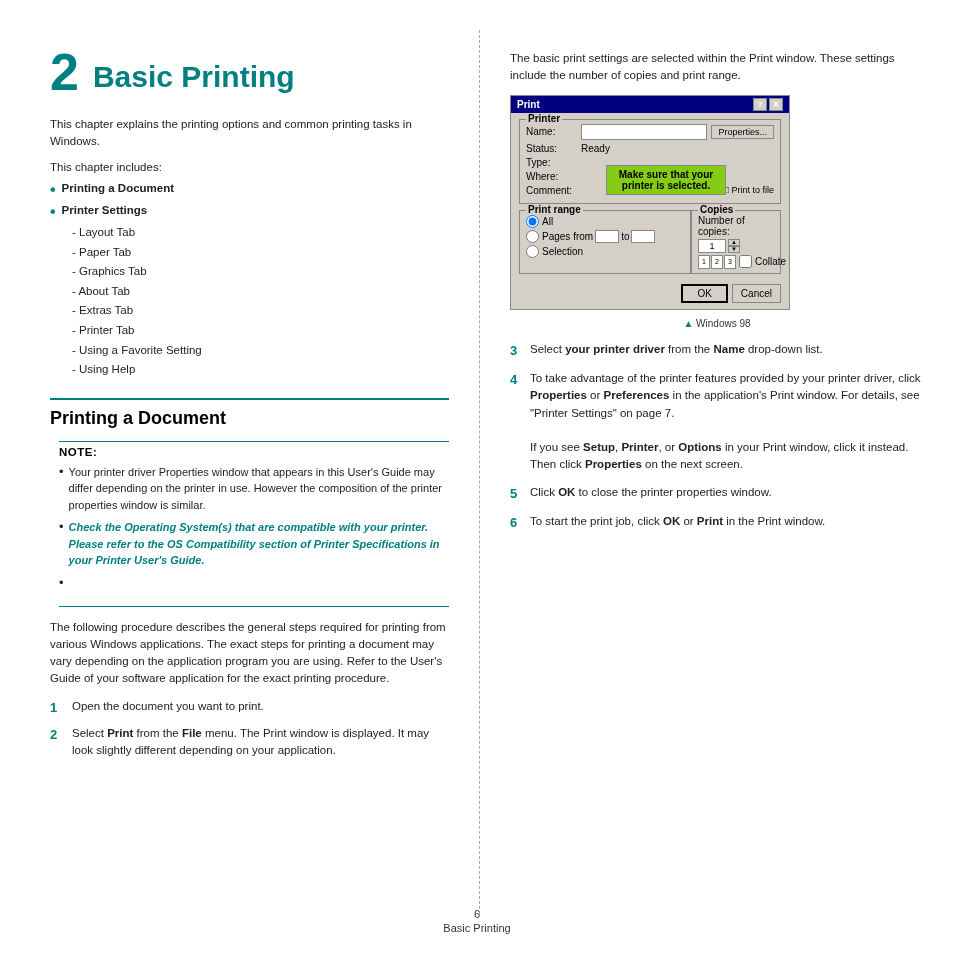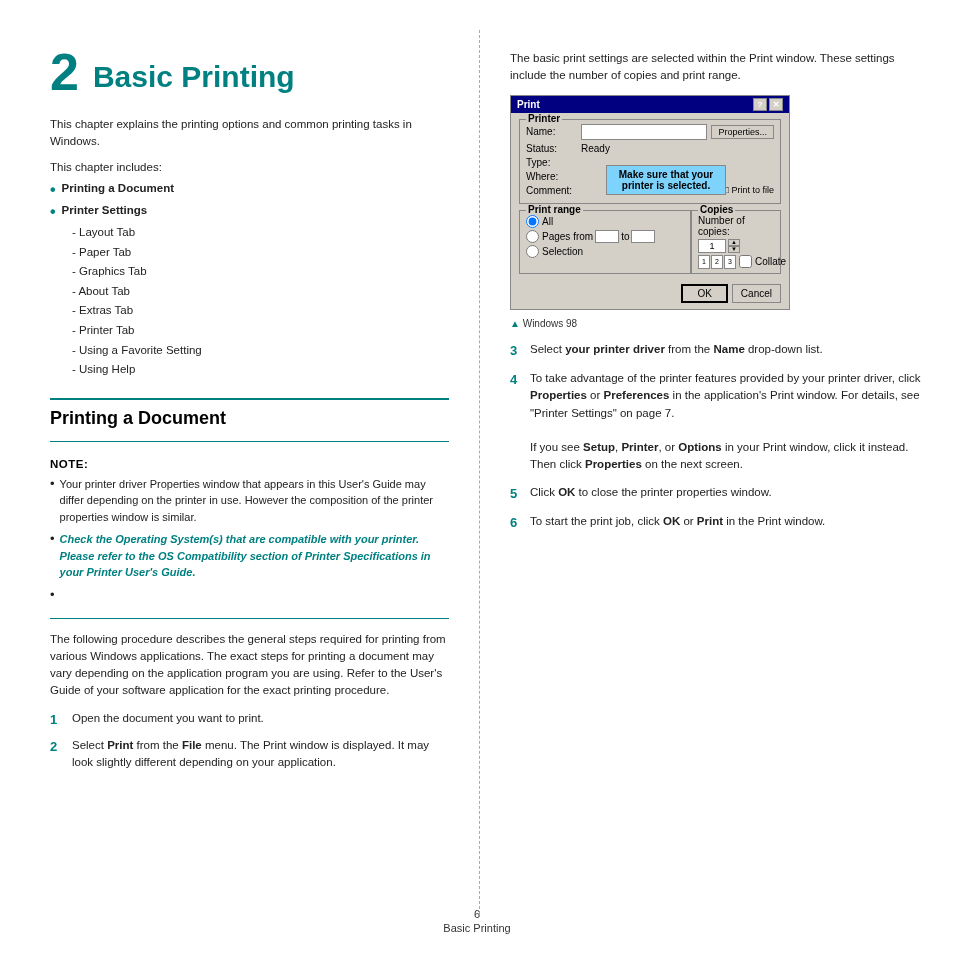--- a/index.html
+++ b/index.html
@@ -92,22 +92,23 @@
     }
     .section-header {
       font-size: 18px;
       font-weight: bold;
       color: #000;
       margin: 8px 0 12px 0;
     }
     .note-box {
       border-top: 1.5px solid #008080;
       border-bottom: 1.5px solid #008080;
-      padding: 16px 0 8px 0;
+      padding: 4px 0 8px 0;
       margin-bottom: 12px;
+      margin-left: 9px;
     }
     .note-title {
       font-size: 11.5px;
       font-weight: bold;
       margin-bottom: 6px;
       text-transform: uppercase;
       letter-spacing: 0.5px;
     }
     .note-title span {
       font-variant: small-caps;
@@ -338,35 +339,36 @@
       height: 14px;
       background: #fff;
       border: 1px solid #888;
       font-size: 7px;
       display: flex;
       align-items: center;
       justify-content: center;
     }
     .tooltip-box {
       position: absolute;
-      background: #7dd3fc;
+      background: #84cc16;
       border: 1px solid #888;
       padding: 3px 6px;
       font-size: 10px;
       font-weight: bold;
       top: 22px;
       left: 80px;
       width: 120px;
       text-align: center;
       z-index: 10;
     }
     .caption-text {
       font-size: 10px;
       color: #333;
       margin-top: 4px;
+      text-align: center;
     }
     .caption-icon {
       color: #008080;
       font-size: 10px;
     }
     .right-steps {
       list-style: none;
       padding: 0;
       margin: 0;
     }

